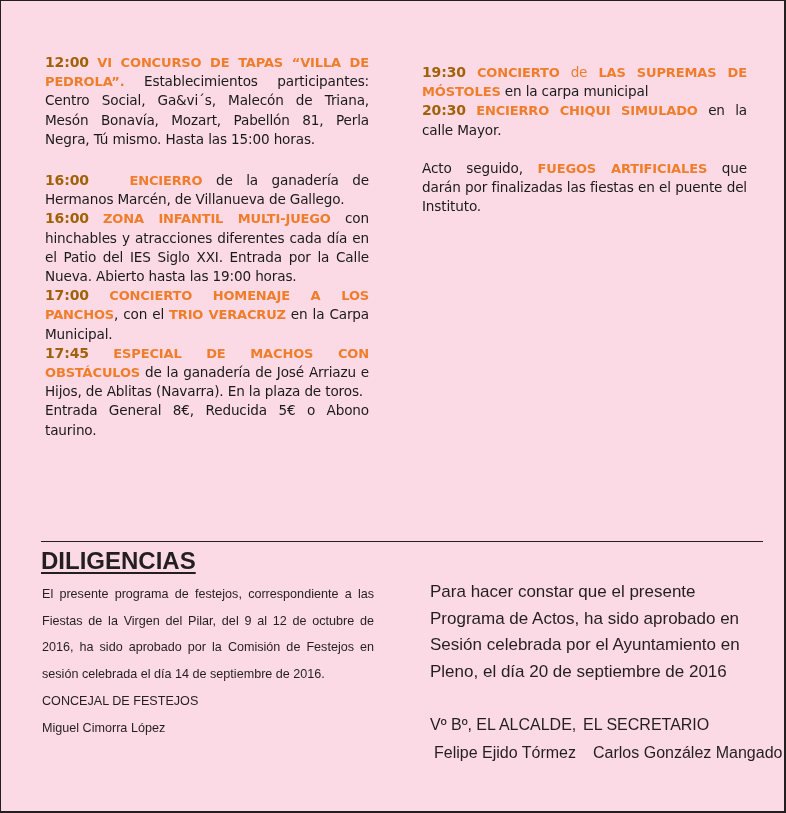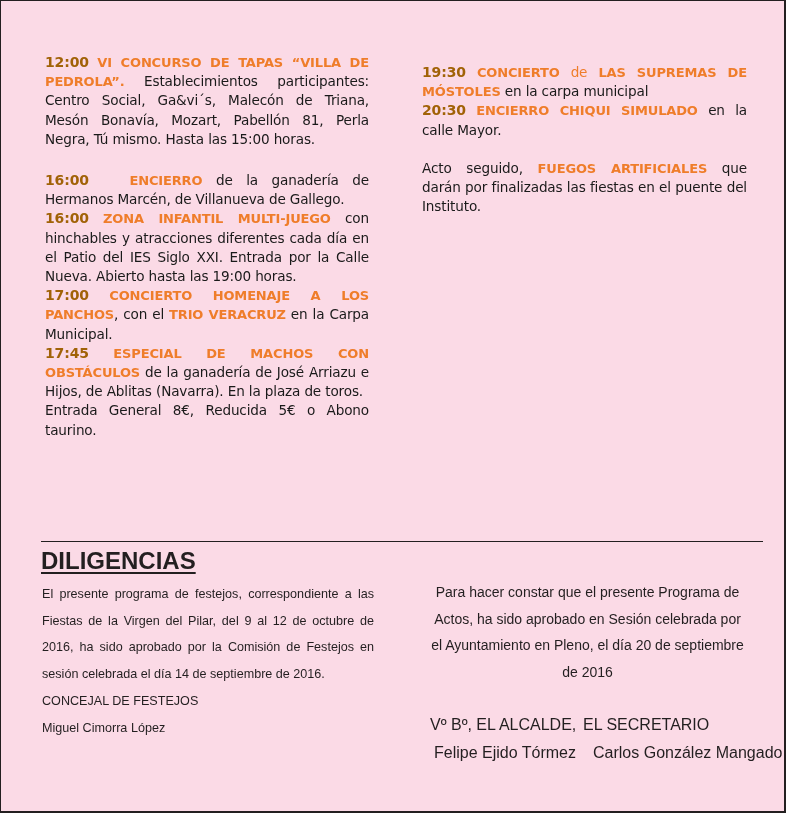--- a/index.html
+++ b/index.html
@@ -28,23 +28,22 @@
     font-family: "Liberation Sans", sans-serif; font-weight: bold; font-size: 24px;
     color: #231f20; text-decoration: underline; text-underline-offset: 3px; text-align: center;
   }
   .dil-left {
     position: absolute; left: 41px; top: 580px; width: 332px;
     font-family: "Liberation Sans", sans-serif; font-size: 12.6px; line-height: 26.7px;
     color: #231f20; text-align: justify;
   }
   .dil-right {
     position: absolute; left: 429px; top: 578px; width: 315px;
-    font-family: "Liberation Sans", sans-serif; font-size: 14px; line-height: 26.7px;
+    font-family: "Liberation Sans", sans-serif; font-size: 17px; line-height: 26.7px;
     color: #231f20;
-    text-align: center;
   }
   .sig-row { position: absolute; font-family: "Liberation Sans", sans-serif; font-size: 16px; color: #231f20; }
   p.block { margin: 0; }
 </style>
 </head>
 <body>
 
 <div class="page">
 
   <div class="col col-left">

